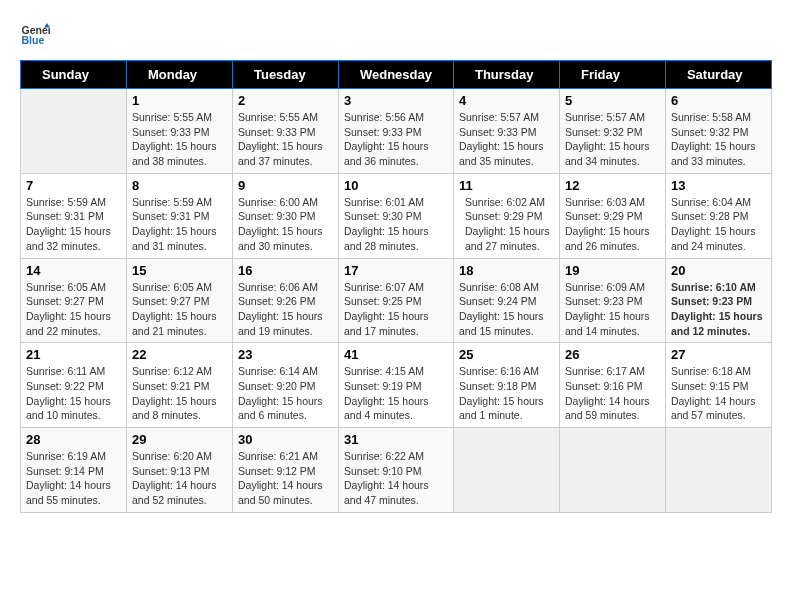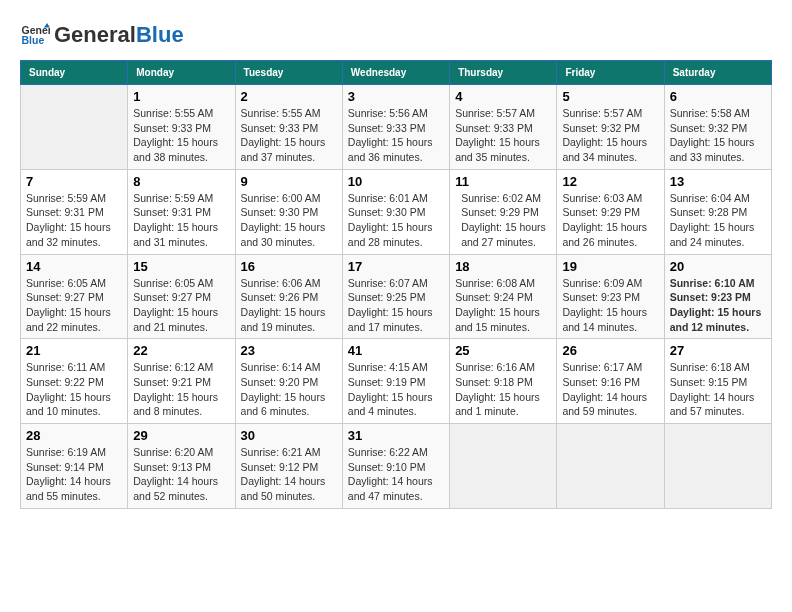--- a/index.html
+++ b/index.html
@@ -45,25 +45,25 @@
     .location {
       font-size: 16px;
       color: #555;
     }
     table {
       width: 100%;
       border-collapse: collapse;
       font-size: 11px;
     }
     thead tr th {
-      background-color: #0f766e;
+      background-color: #000000;
       color: #fff;
-      padding: 6px 8px;
+      padding: 6px 21px;
       text-align: left;
-      font-size: 10px;
+      font-size: 13px;
       font-weight: bold;
       border: 1px solid #2a6bb5;
     }
     tbody tr td {
       border: 1px solid #ccc;
       vertical-align: top;
       padding: 4px 5px;
       height: 80px;
       width: 106px;
     }
@@ -91,25 +91,20 @@
 </head>
 <body>
 
 <div class="header">
   <div class="logo">
     <svg class="logo-icon" viewBox="0 0 40 40" xmlns="http://www.w3.org/2000/svg">
       <text x="2" y="18" font-size="14" font-weight="bold" fill="#333">General</text>
       <text x="2" y="32" font-size="14" font-weight="bold" fill="#1a6bb5">Blue</text>
       <polygon points="32,10 40,10 36,4" fill="#1a6bb5"></polygon>
     </svg>
-    <div>
-      <div class="logo-text">
-        General<span>Blue</span>
-      </div>
-    </div>
   </div>
   <div class="title-block">
     <div class="month-year"></div>
     <div class="location"></div>
   </div>
 </div>
 
 <table>
   <thead>
     <tr>

